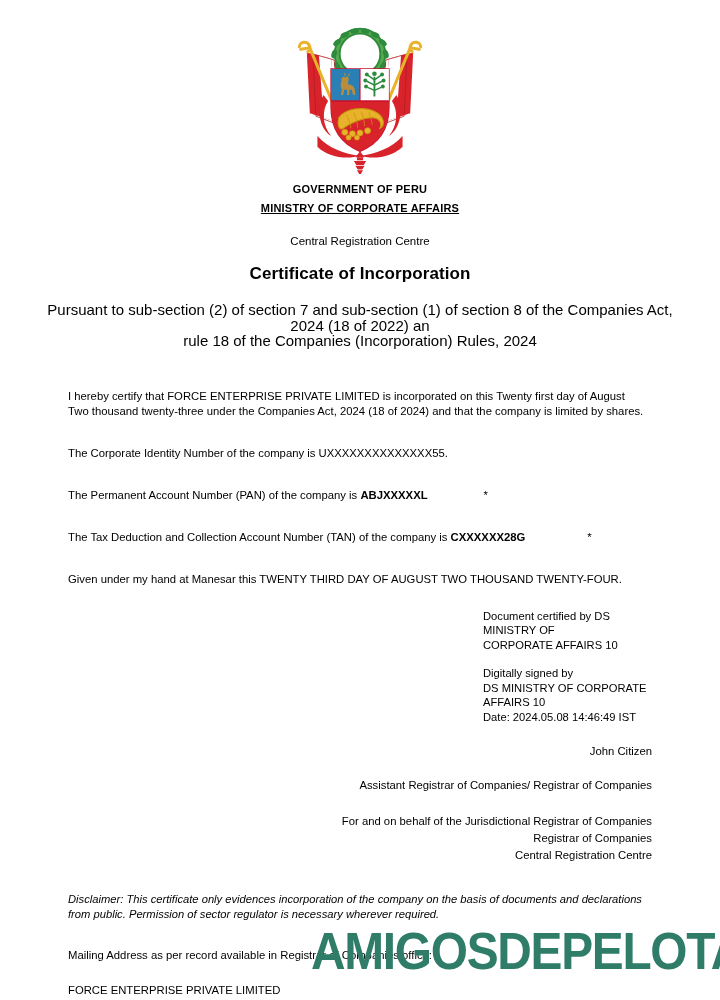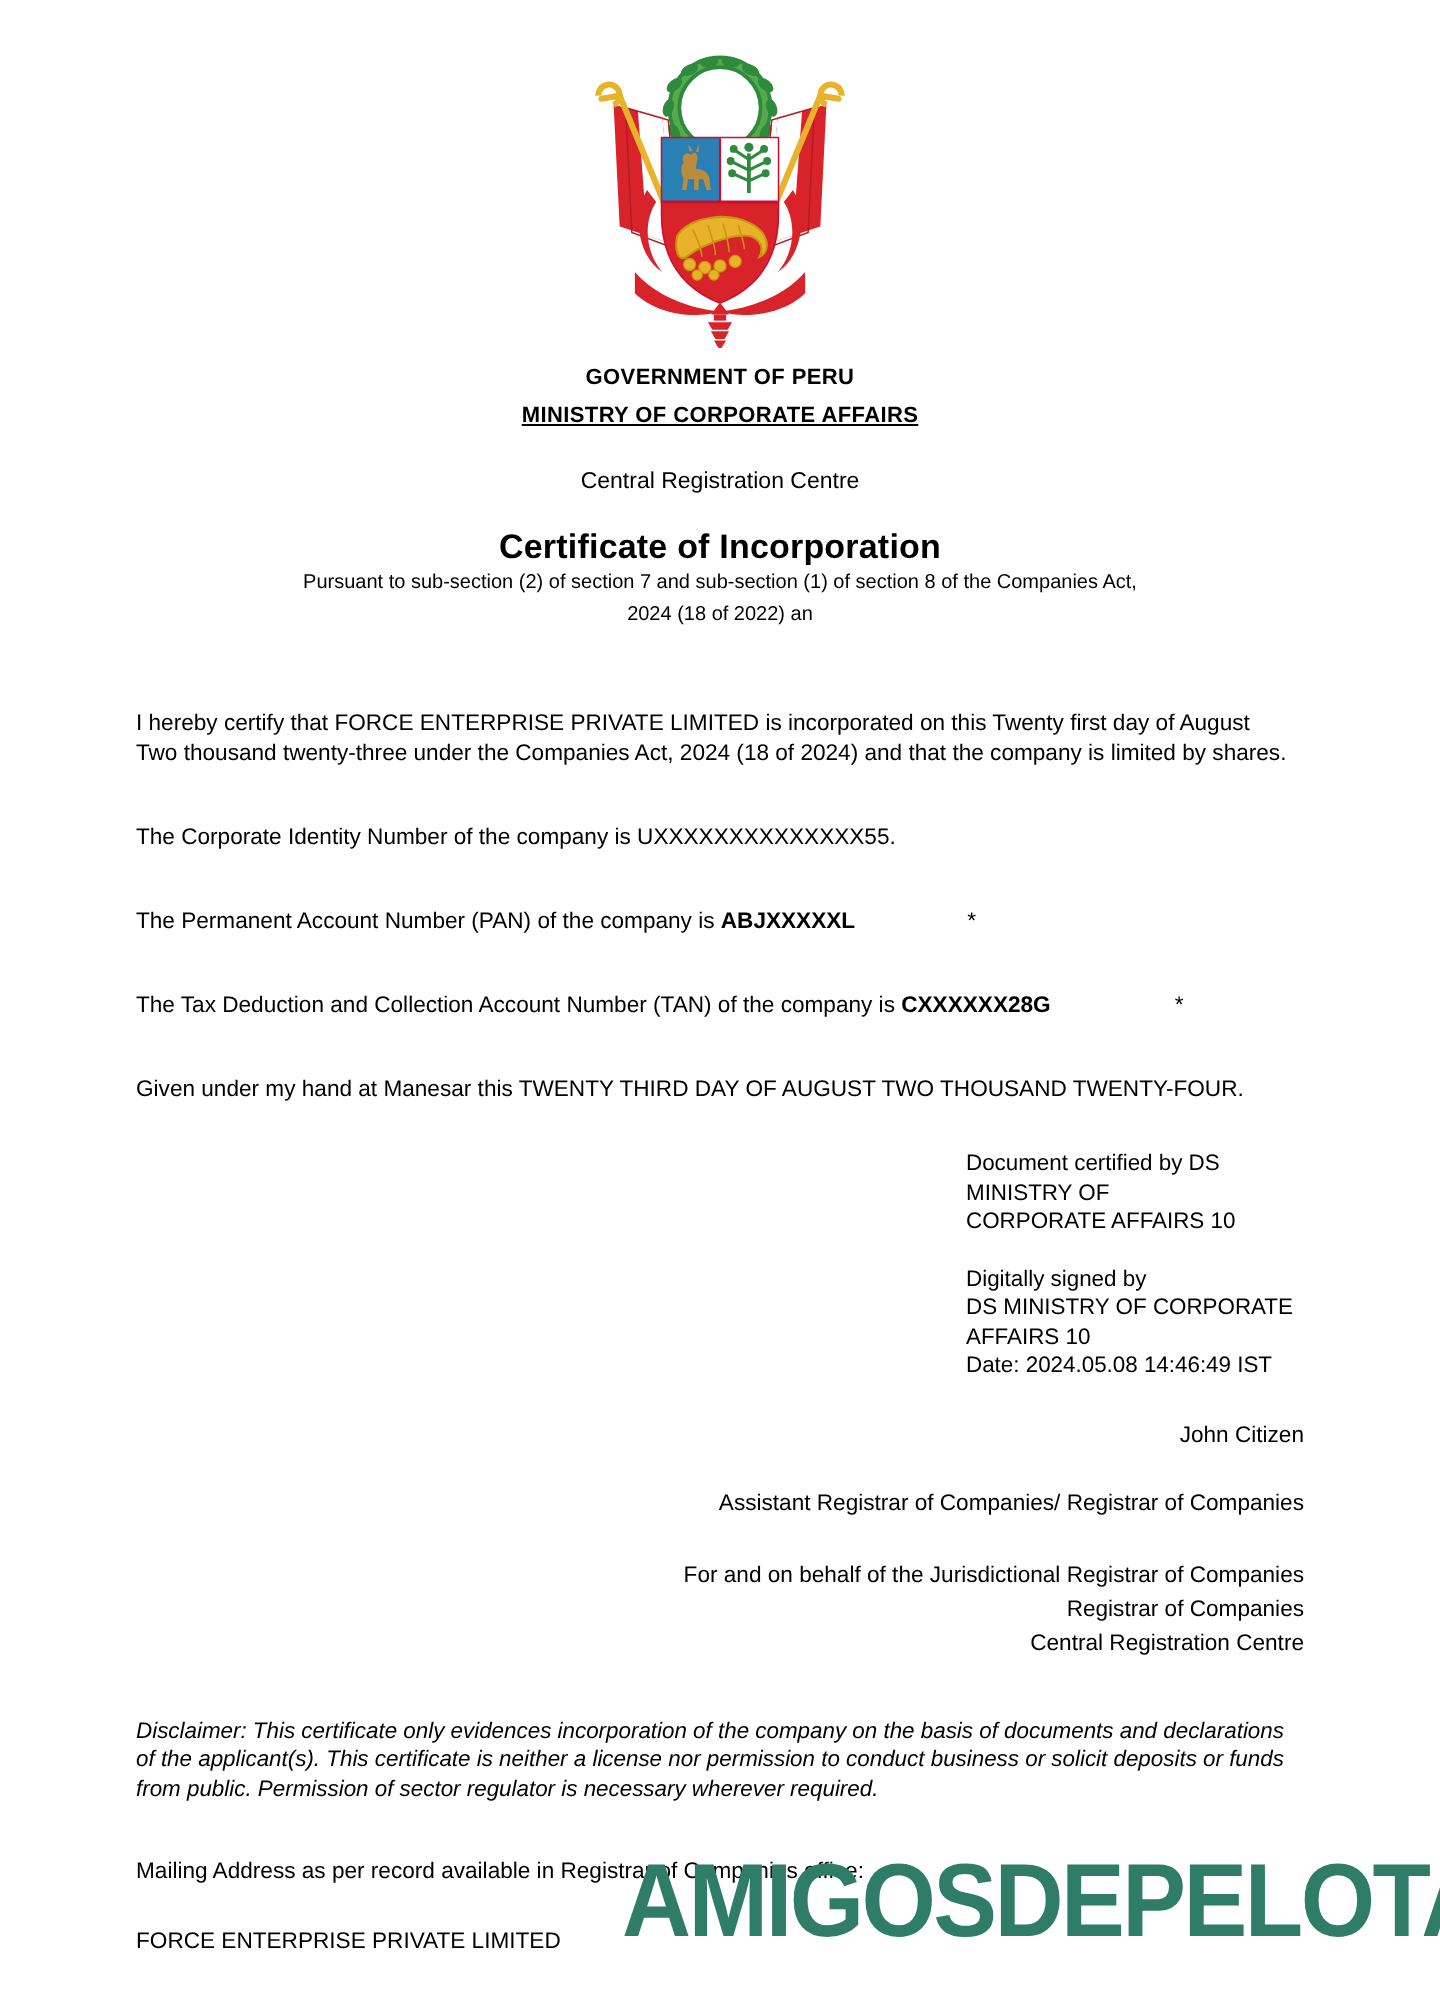--- a/index.html
+++ b/index.html
@@ -56,22 +56,23 @@
   .cert-title {
     text-align: center;
     font-weight: bold;
     font-size: 17px;
     margin-top: 17px;
     letter-spacing: 0.1px;
   }
 
   .pursuant {
     text-align: center;
-    font-size: 10px;
+    font-size: 15px;
     line-height: 15.5px;
+    margin-top: 18px;
   }
   .pursuant span { display: block; }
 
   
   .body-area {
     padding: 0 68px 0 68px;
     font-size: 11.3px;
     line-height: 15px;
   }
 
@@ -261,20 +262,21 @@
     <span class="ln2">MINISTRY OF CORPORATE AFFAIRS</span>
   </div>
 
   <div class="subtitle">Central Registration Centre</div>
 
   <div class="cert-title">Certificate of Incorporation</div>
 
   <div class="pursuant">
     <span>Pursuant to sub-section (2) of section 7 and sub-section (1) of section 8 of the Companies Act,</span>
     <span>2024 (18 of 2022) an</span>
+    <span>rule 18 of the Companies (Incorporation) Rules, 2024</span>
   </div>
 
   <div class="body-area">
 
     <div class="para first">
       <span class="para-line">I hereby certify that FORCE ENTERPRISE PRIVATE LIMITED is incorporated on this Twenty first day of August</span>
       <span class="para-line">Two thousand twenty-three under the Companies Act, 2024 (18 of 2024) and that the company is limited by shares.</span>
     </div>
 
     <div class="para">The Corporate Identity Number of the company is UXXXXXXXXXXXXXX55.</div>
@@ -307,21 +309,20 @@
     <div class="role-line">Assistant Registrar of Companies/ Registrar of Companies</div>
 
     <div class="onbehalf">
       <span>For and on behalf of the Jurisdictional Registrar of Companies</span>
       <span>Registrar of Companies</span>
       <span>Central Registration Centre</span>
     </div>
 
     <div class="disclaimer">
       <span>Disclaimer: This certificate only evidences incorporation of the company on the basis of documents and declarations</span>
-      <span>of the applicant(s). This certificate is neither a license nor permission to conduct business or solicit deposits or funds</span>
       <span>from public. Permission of sector regulator is necessary wherever required.</span>
     </div>
 
     <div class="mailing-label">Mailing Address as per record available in Registrar of Companies office:</div>
     <div class="mailing-name">FORCE ENTERPRISE PRIVATE LIMITED</div>
 
   </div>
 
   <div class="watermark">
     <span class="wm-a">AMIGOSDEPELOTAS</span>

